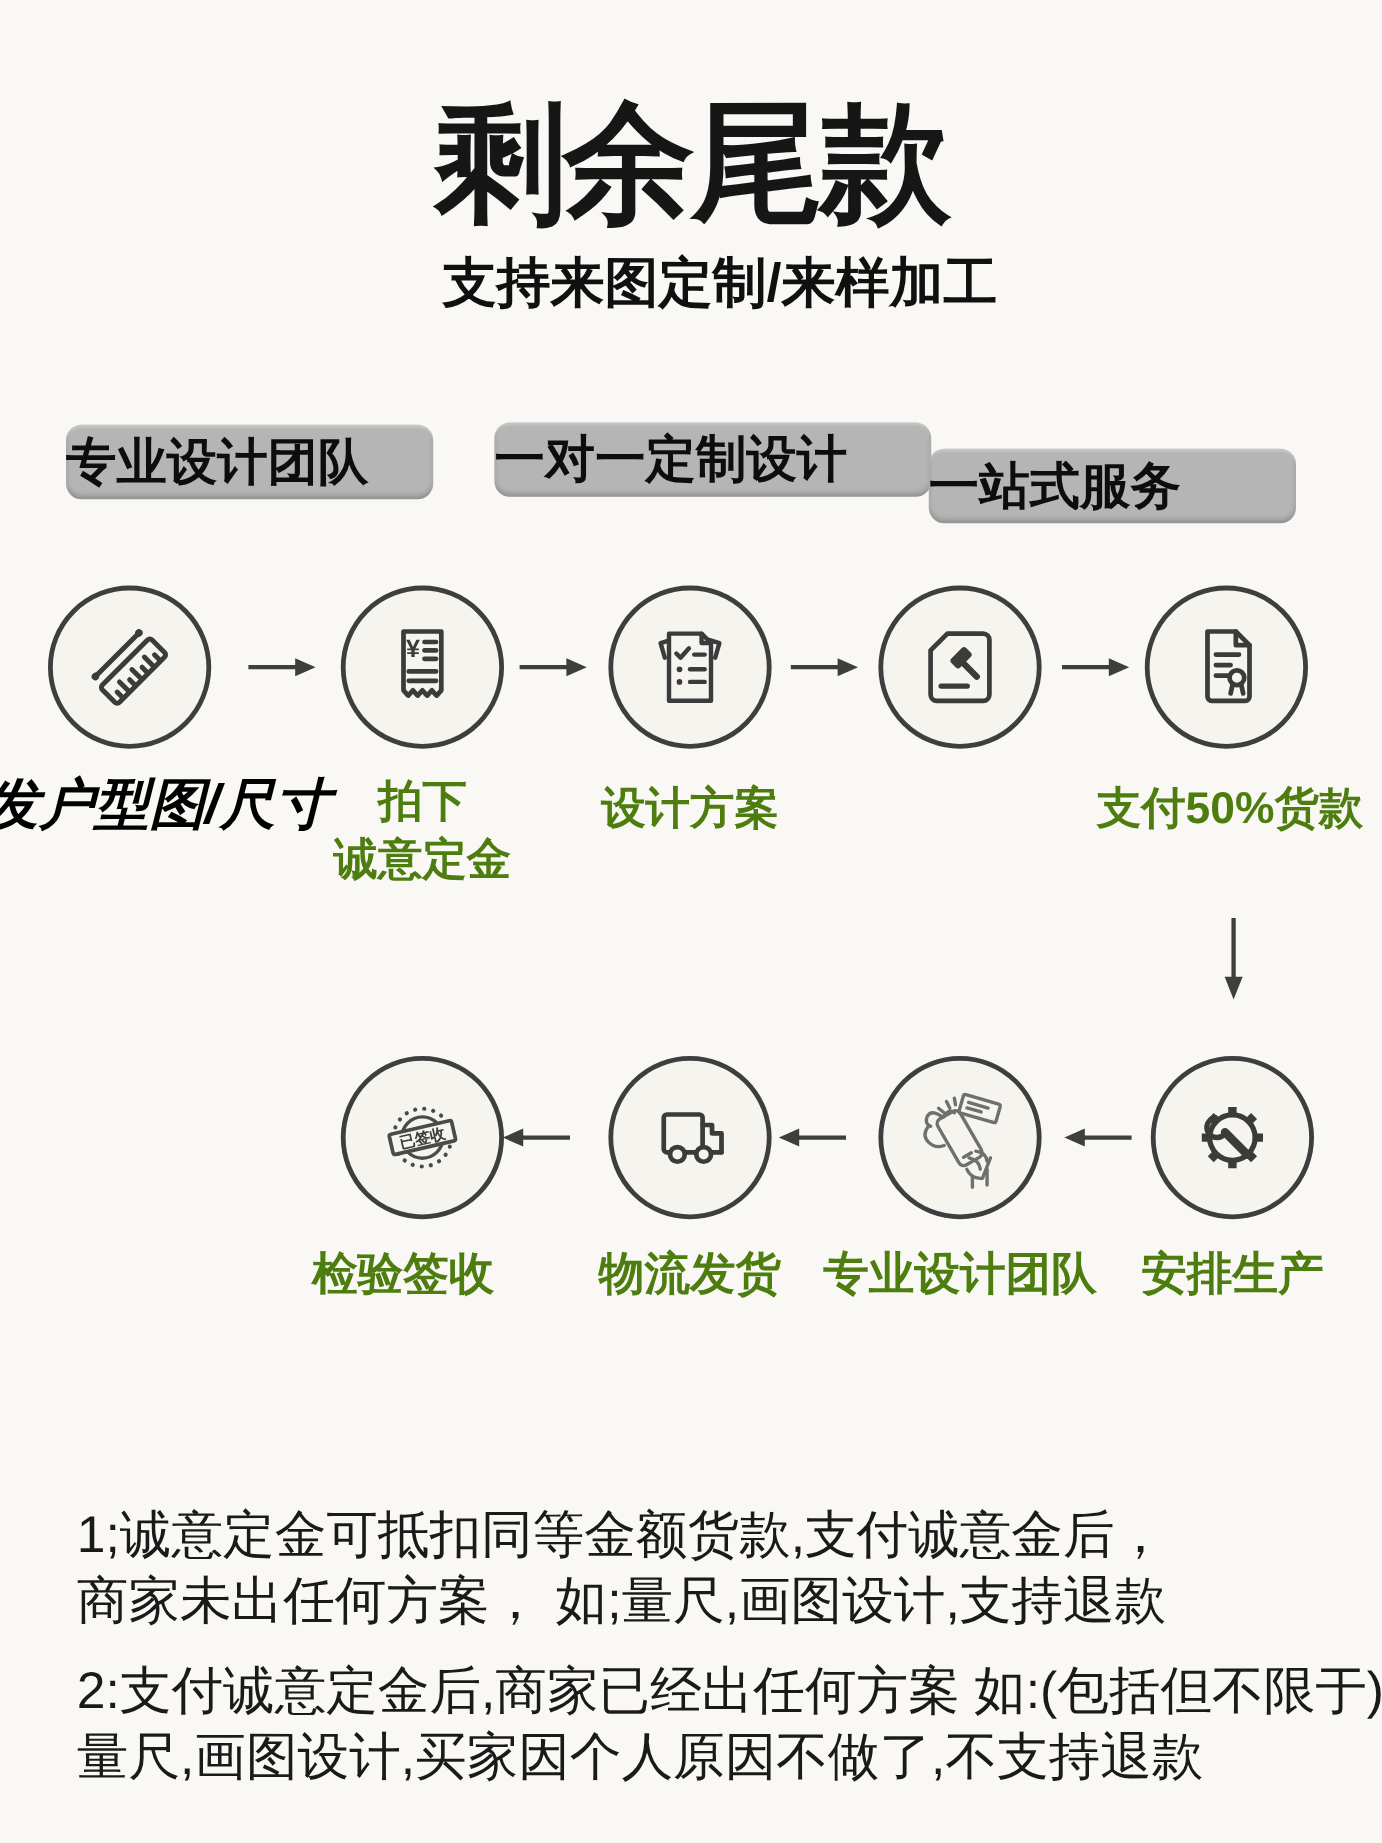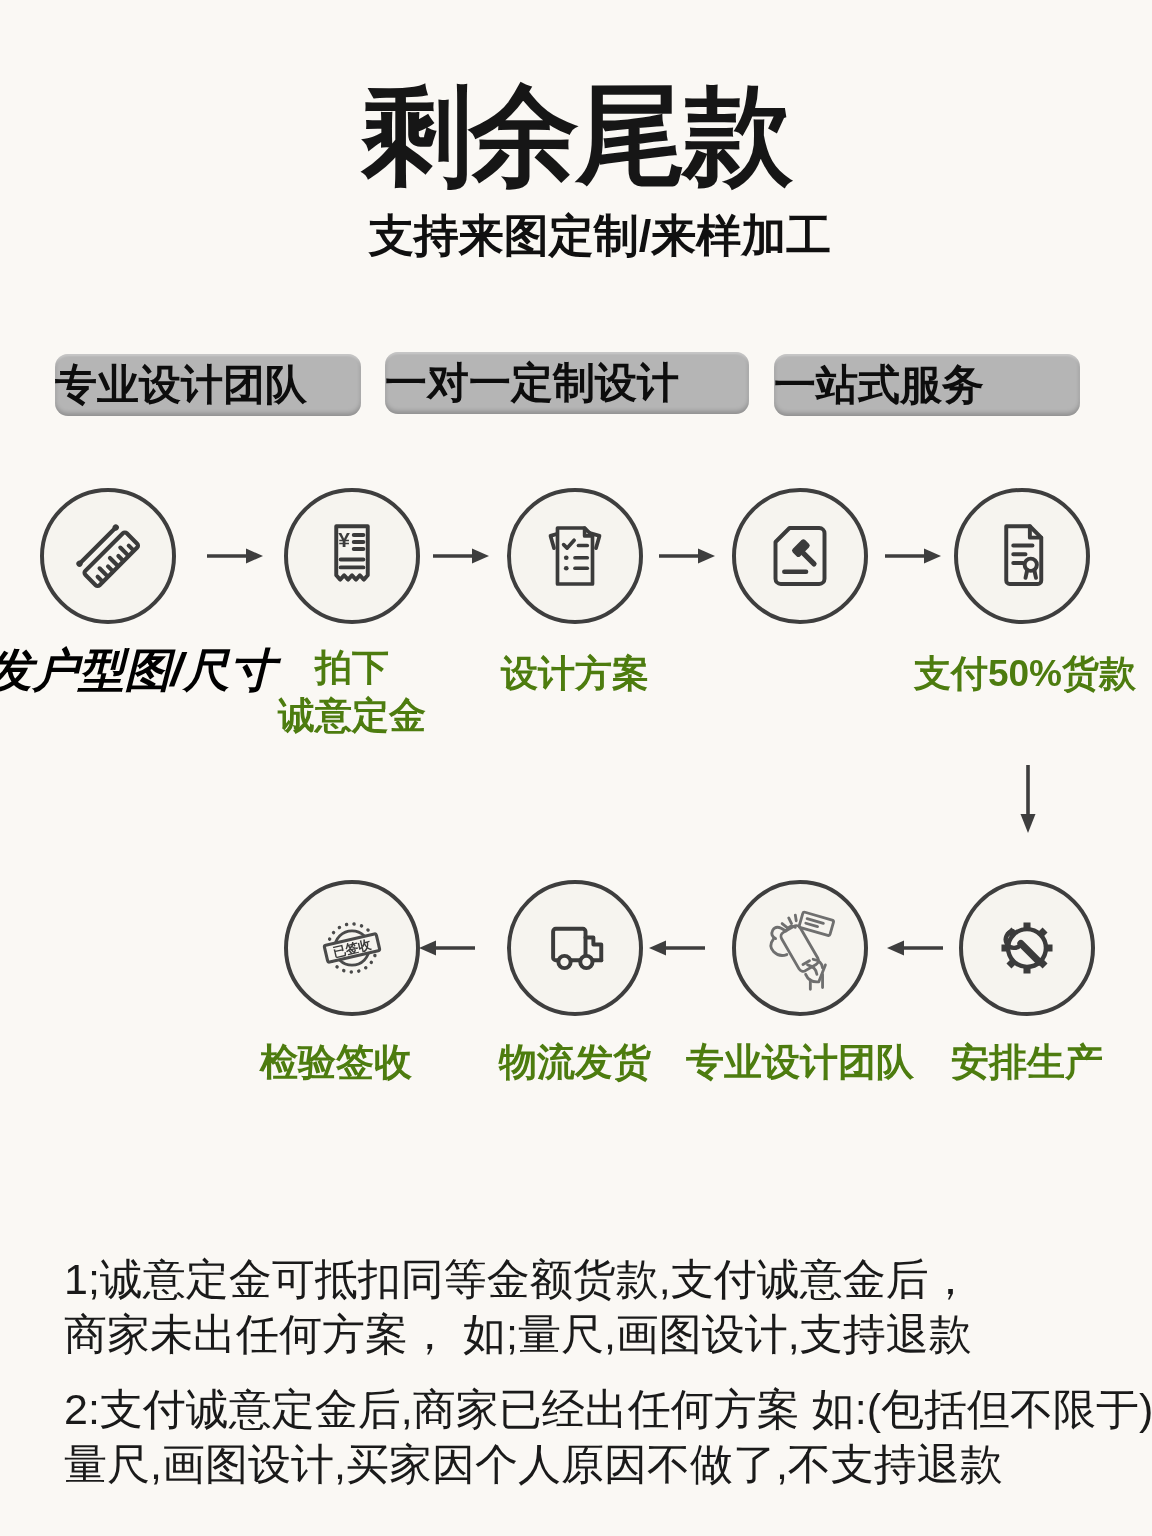--- a/index.html
+++ b/index.html
@@ -29,24 +29,24 @@
 <body>
 
 <div class="page">
 
   <div class="title">剩余尾款</div>
   <div class="subtitle">支持来图定制/来样加工</div>
 
   <div class="badge" style="left:55px;top:354px;width:306px">
     <span>专业设计团队</span>
   </div>
-  <div class="badge" style="left:385px;top:352px;width:364px">
+  <div class="badge" style="left:412px;top:352px;width:364px">
     <span>一对一定制设计</span>
   </div>
-  <div class="badge" style="left:774px;top:354px;width:306px">
+  <div class="badge" style="left:774px;top:374px;width:306px">
     <span>一站式服务</span>
   </div>
 
   <div class="circle" style="left:40px;top:488px">
     <svg width="88" height="88" viewBox="0 0 96 96" fill="none" stroke="#3b3b3b" stroke-width="4.5" stroke-linecap="round" stroke-linejoin="round">
       <g transform="rotate(-45 48 48)">
         <rect x="16" y="42" width="64" height="22" rx="3"></rect>
         <path d="M24,63 v-7 M32,63 v-12 M40,63 v-7 M48,63 v-12 M56,63 v-7 M64,63 v-12 M72,63 v-7"></path>
         <path d="M20,32 h56"></path>
         <circle cx="20" cy="32" r="3.4" fill="#3b3b3b" stroke="none"></circle>

